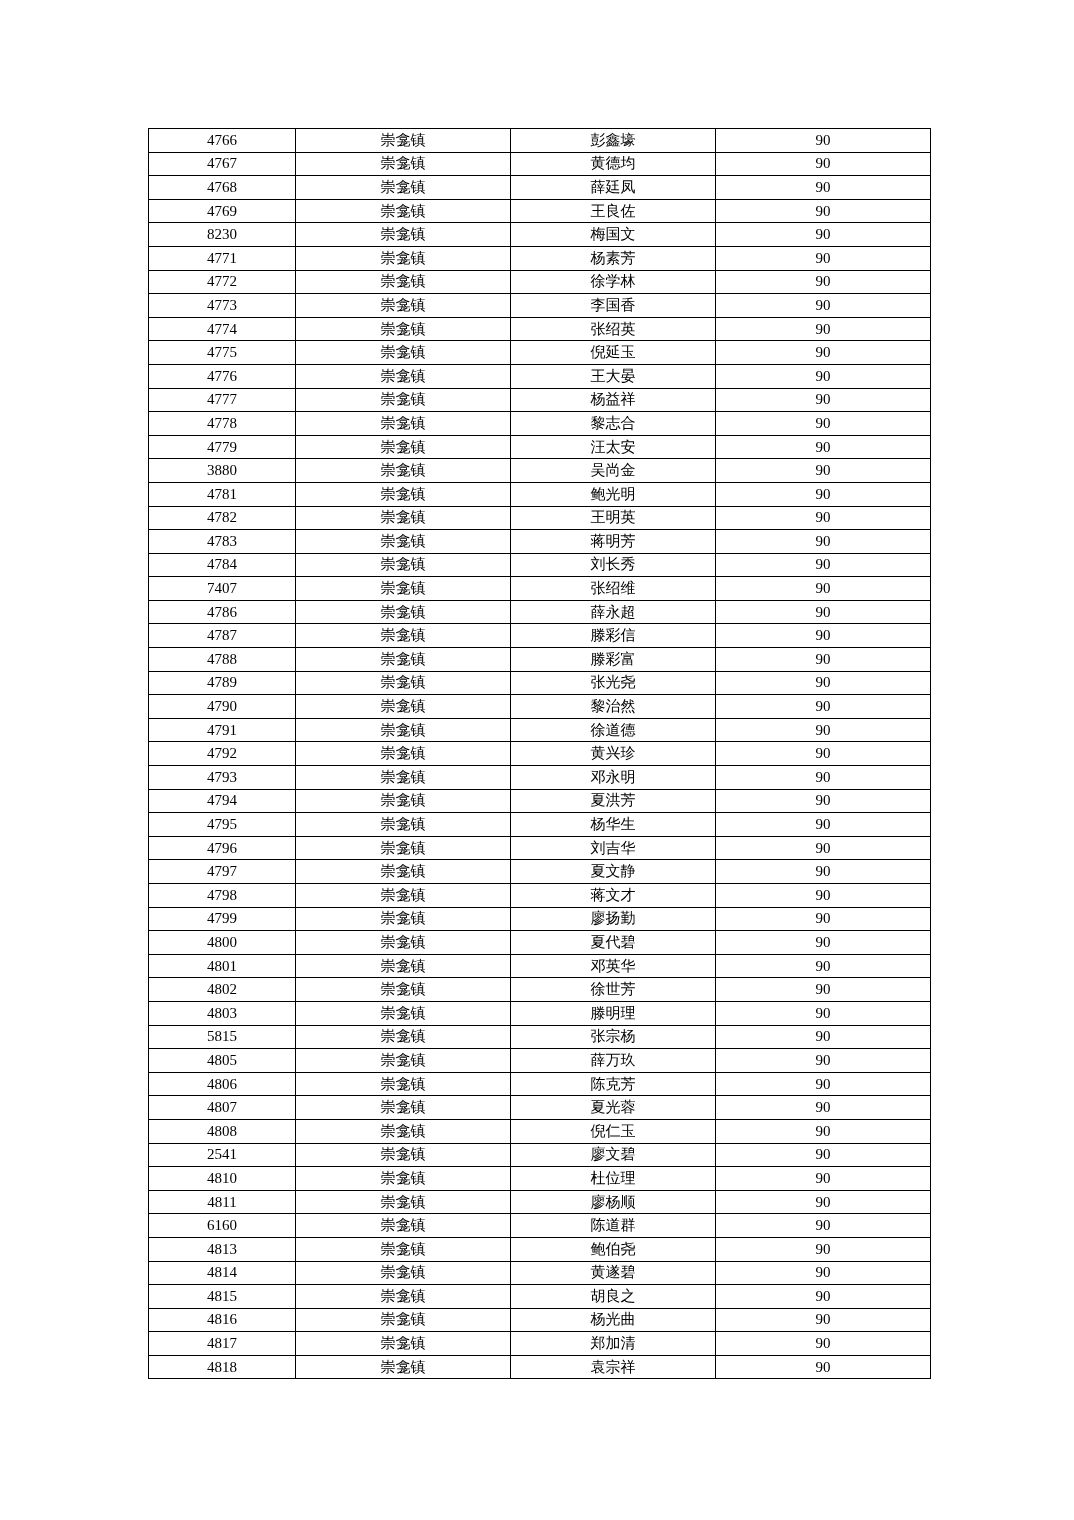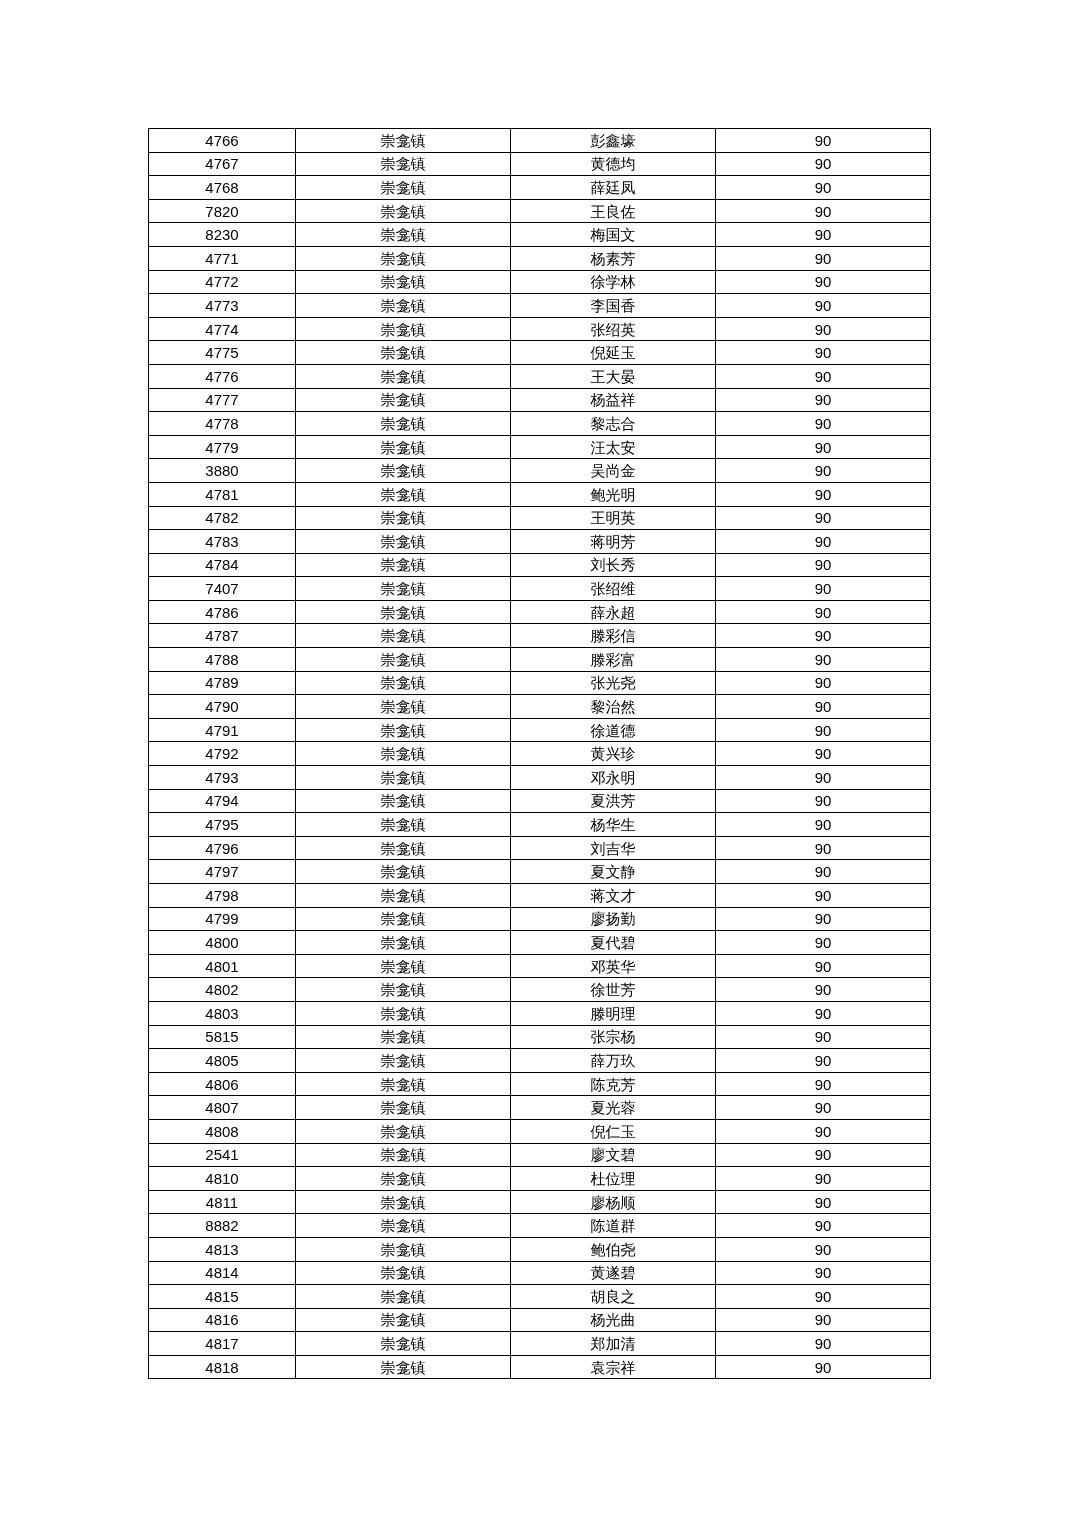--- a/index.html
+++ b/index.html
@@ -5,21 +5,21 @@
   html, body {
     margin: 0;
     padding: 0;
     background: #ffffff;
   }
   .page {
     position: relative;
     width: 1074px;
     height: 1520px;
     background: #ffffff;
-    font-family: Liberation Sans, sans-serif;
+    font-family: Liberation Serif, serif;
     color: #000000;
     overflow: hidden;
   }
   table.roster {
     position: absolute;
     left: 148px;
     top: 128px;
     width: 782px;
     border-collapse: collapse;
     table-layout: fixed;
@@ -60,21 +60,21 @@
           <td>黄德均</td>
           <td>90</td>
         </tr>
         <tr>
           <td>4768</td>
           <td>崇龛镇</td>
           <td>薛廷凤</td>
           <td>90</td>
         </tr>
         <tr>
-          <td>7820</td>
+          <td>4769</td>
           <td>崇龛镇</td>
           <td>王良佐</td>
           <td>90</td>
         </tr>
         <tr>
           <td>8230</td>
           <td>崇龛镇</td>
           <td>梅国文</td>
           <td>90</td>
         </tr>
@@ -318,21 +318,21 @@
           <td>杜位理</td>
           <td>90</td>
         </tr>
         <tr>
           <td>4811</td>
           <td>崇龛镇</td>
           <td>廖杨顺</td>
           <td>90</td>
         </tr>
         <tr>
-          <td>8882</td>
+          <td>6160</td>
           <td>崇龛镇</td>
           <td>陈道群</td>
           <td>90</td>
         </tr>
         <tr>
           <td>4813</td>
           <td>崇龛镇</td>
           <td>鲍伯尧</td>
           <td>90</td>
         </tr>

